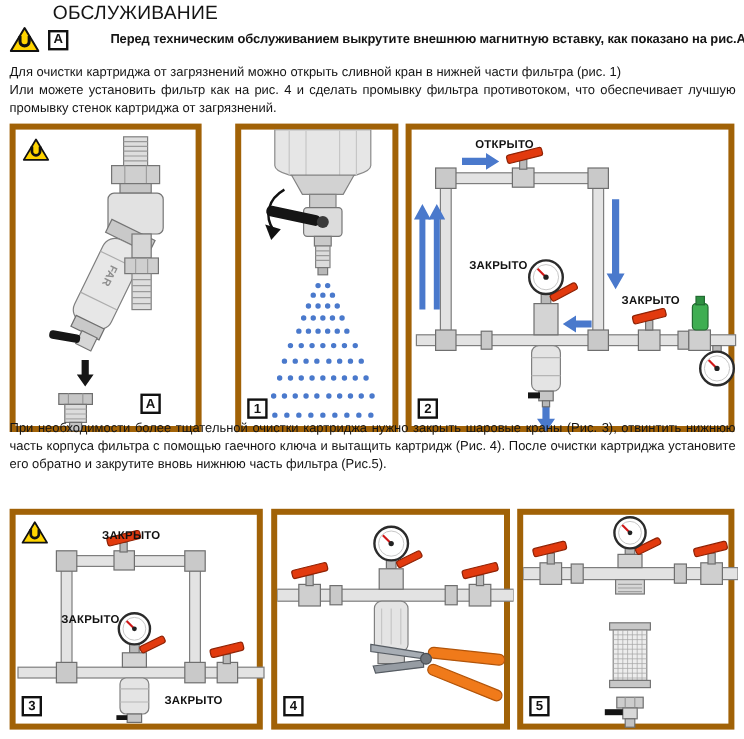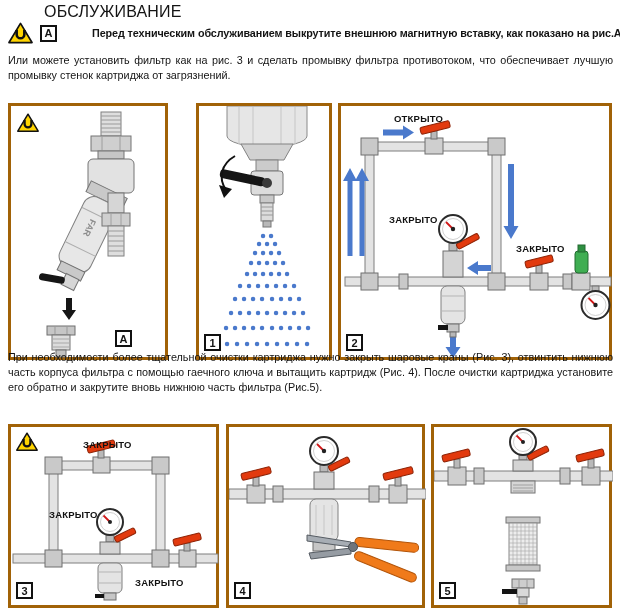--- a/index.html
+++ b/index.html
@@ -15,21 +15,21 @@
   .warnsvg { flex:0 0 auto; }
   .warn-a-box {
     flex:0 0 auto; width:17px; height:17px; border:2px solid #111; background:#fff;
     display:flex; align-items:center; justify-content:center;
     font-weight:bold; font-size:11px;
   }
   .warntext { font-weight:bold; font-size:10.8px; letter-spacing:-0.1px; white-space:nowrap;padding-left:28px; }
   .para { position:absolute; left:8px; width:605px; font-size:10.8px; line-height:15px; text-align:justify; }
   #p1 { top:53px; }
   #p2 { top:350px; }
-  .figure { position:absolute; border:3px solid #a16207; background:#fff; }
+  .figure { position:absolute; border:5px solid #a16207; background:#fff; }
   .figure svg { display:block; }
   .figlabel {
     position:absolute; width:17px; height:17px; border:2px solid #111; background:#fff;
     display:flex; align-items:center; justify-content:center;
     font-weight:bold; font-size:11px;
   }
   .ann { position:absolute; font-weight:bold; font-size:9.5px; letter-spacing:.2px; color:#111; white-space:nowrap; }
 </style>
 </head>
 <body>
@@ -41,21 +41,22 @@
   <div class="warnrow">
     <svg class="warnsvg" width="25" height="22" viewBox="0 0 22 19.5">
       <path d="M11,1.2 L21.2,18.2 L0.8,18.2 Z" fill="#ffd400" stroke="#111" stroke-width="1.5" stroke-linejoin="round"></path>
       <path d="M7.6,7 v4 a3.4,3.4 0 0 0 6.8,0 v-4" fill="none" stroke="#111" stroke-width="2.3"></path>
     </svg>
     <div class="warn-a-box">A</div>
     <div class="warntext">Перед техническим обслуживанием выкрутите внешнюю магнитную вставку, как показано на рис.А</div>
   </div>
 
   <div class="para" id="p1">
-    <div>Или можете установить фильтр как на рис. 3 и сделать промывку фильтра противотоком, что обеспечивает лучшую промывку стенок картриджа от загрязнений.</div>
+    <div>Для очистки картриджа от загрязнений можно открыть сливной кран в нижней части фильтра (рис. 1)</div>
+    <div>Или можете установить фильтр как на рис. 4 и сделать промывку фильтра противотоком, что обеспечивает лучшую промывку стенок картриджа от загрязнений.</div>
   </div>
 
   <div class="figure" style="left:8px; top:103px; width:160px; height:257px;">
     <svg width="158" height="255" viewBox="0 0 158 255">
       <g transform="translate(6,7)">
         <path d="M11,1.2 L21.2,18.2 L0.8,18.2 Z" fill="#ffd400" stroke="#111" stroke-width="1.5" stroke-linejoin="round"></path>
         <path d="M7.6,7 v4 a3.4,3.4 0 0 0 6.8,0 v-4" fill="none" stroke="#111" stroke-width="2.3"></path>
       </g>
       <g>
         <rect x="90" y="6" width="20" height="24" fill="#dedede" stroke="#808080"></rect>

